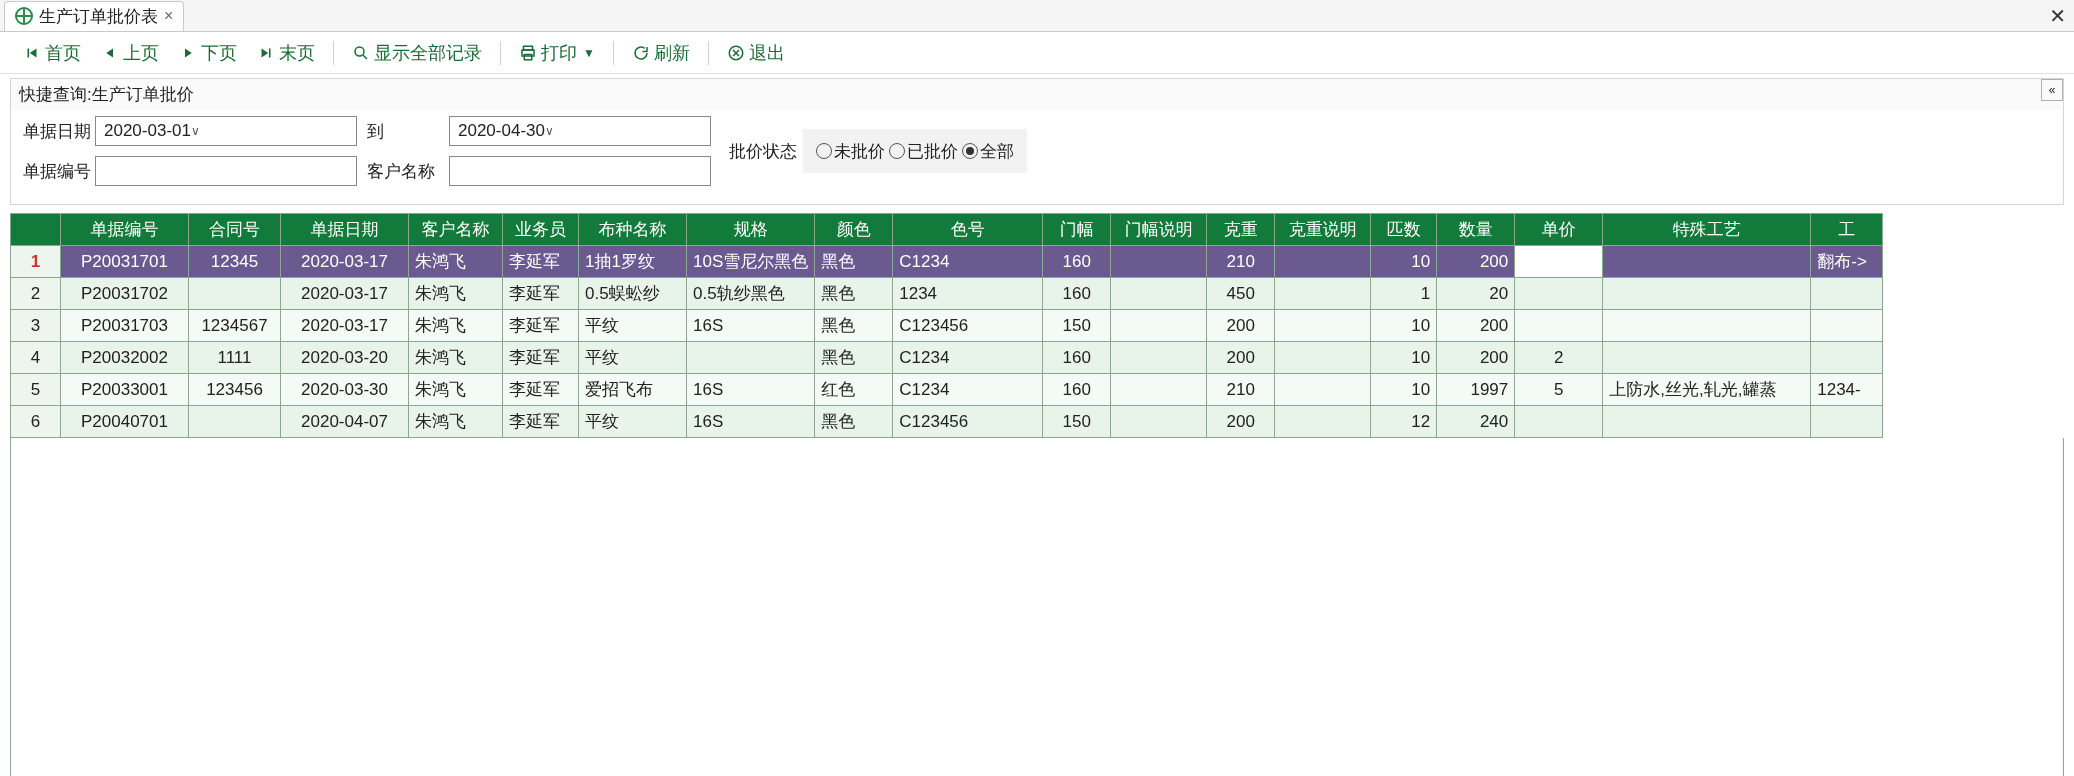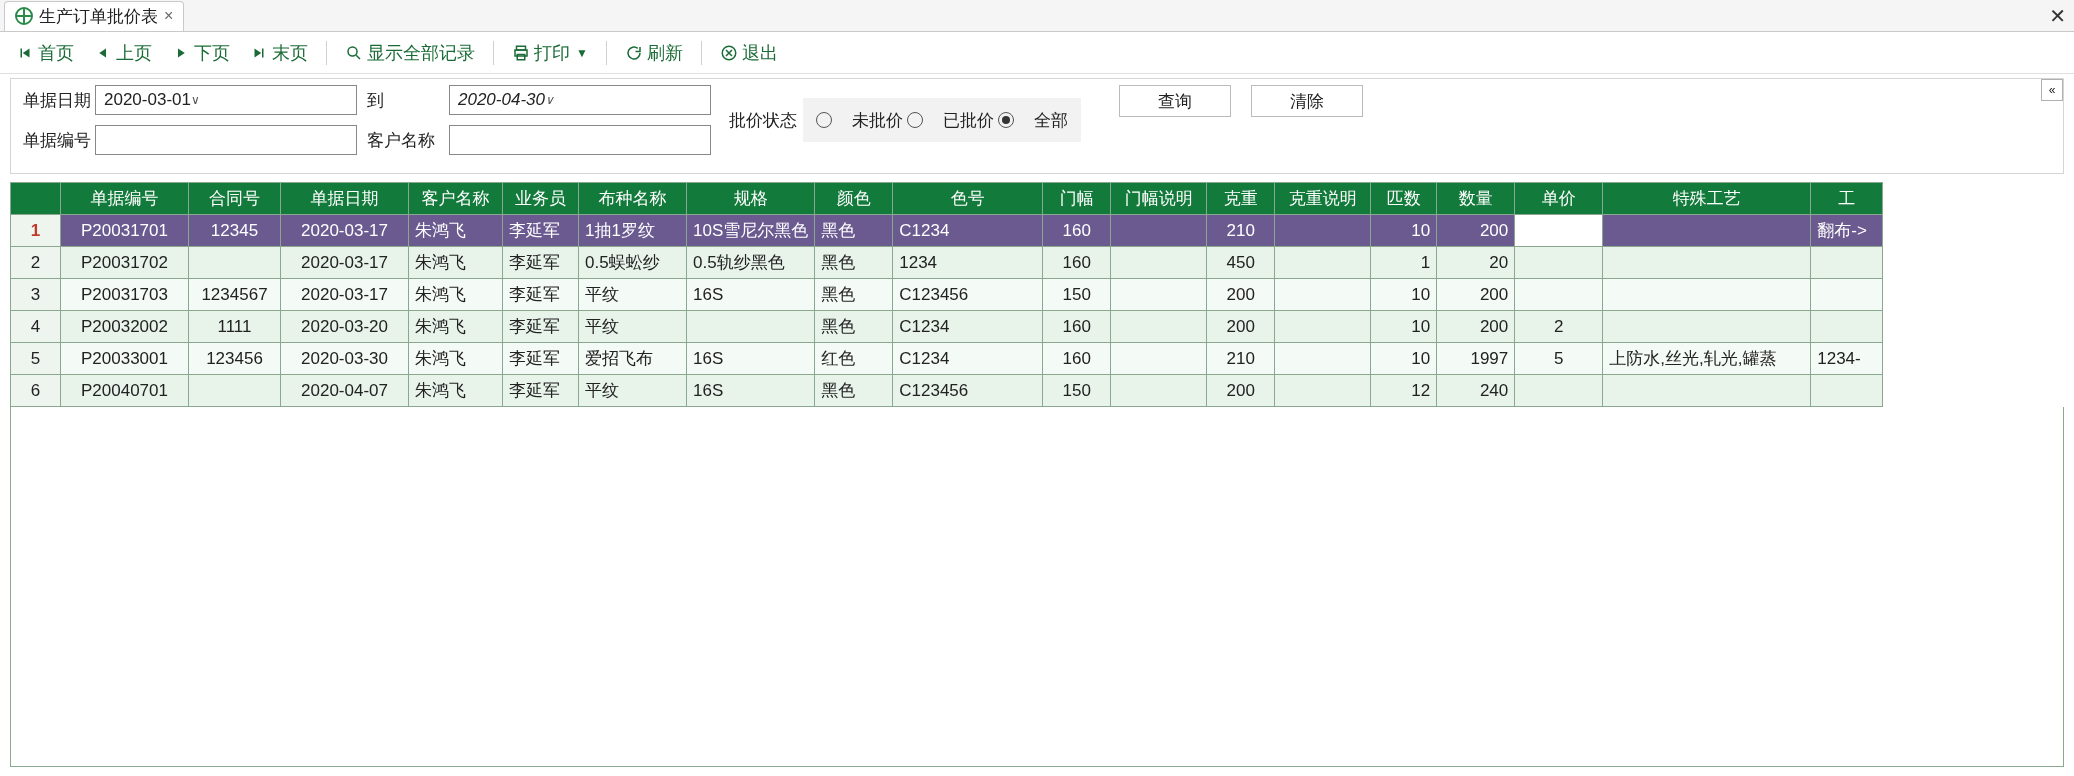--- a/index.html
+++ b/index.html
@@ -48,21 +48,21 @@
   .tab .globe-icon::before { width: 2px; height: 100%; left: 50%; transform: translateX(-50%);}
   .tab .globe-icon::after { height: 2px; width: 100%; top: 50%; transform: translateY(-50%);}
   .tab-close { color: #666; font-size: 16px; cursor: pointer; }
   .window-close {
     position: absolute; right: 8px; top: 4px; color: #333; font-size: 20px; cursor: pointer;
   }
   .toolbar {
     display: flex;
     align-items: center;
     height: 42px;
-    padding: 0 8px;
+    padding: 0 15px;
     gap: 4px;
     border-bottom: 1px solid #e0e0e0;
     color: #1a6b36;
     font-size: 18px;
   }
   .toolbar .btn {
     display: flex; align-items: center; gap: 4px;
     padding: 4px 8px; cursor: pointer;
     color: #1a6b36;
   }
@@ -104,21 +104,21 @@
   .date-input { position: relative; display:flex; justify-content:flex-start; align-items:center;}
   .date-caret { font-size:12px; color:#555; }
   .small-label { padding: 0 10px;}
   .radio-group {
     border: 1px solid transparent;
     background: #f2f2f2;
     padding: 10px 12px;
     display:flex; gap:4px; align-items:center;
     height: 44px;
   }
-  .radio-item { display:flex; align-items:center; gap:20px;}
+  .radio-item { display:flex; align-items:center; gap:2px;}
   .radio-circle {
     width:16px; height:16px; border:1.5px solid #555; border-radius:50%;
     display:inline-flex; align-items:center; justify-content:center;
   }
   .radio-dot { width:8px; height:8px; border-radius:50%; background:#333;}
   .action-btn {
     border: 1px solid #bbb;
     background: #fff;
     height: 32px;
     width: 112px;
@@ -236,41 +236,42 @@
   <div class="btn">
     <svg viewBox="0 0 24 24" fill="none" stroke="#1a6b36" stroke-width="2">
         <circle cx="12" cy="12" r="9"></circle>
         <path d="M8 8l8 8M16 8l-8 8"></path>
       </svg>
     <span>退出</span>
   </div>
 </div>
 
 <div class="search-section">
+  <div class="search-title">快捷查询:生产订单批价</div>
   <div class="collapse-btn">
     <span>«</span>
   </div>
   <div style="display:flex; align-items:flex-start; gap:8px; padding:6px 12px;">
     <div>
       <div class="search-group" style="margin-bottom:10px;">
         <span class="field-label">单据日期</span>
         <div class="date-input">
           <span>2020-03-01</span>
           <span class="date-caret">∨</span>
         </div>
         <span class="small-label">到</span>
       </div>
       <div class="search-group">
         <span class="field-label">单据编号</span>
         <input class="text-input" value="" style="">
         <span class="field-label-wide" style="width:auto; padding:0 6px 0 10px;">客户名称</span>
       </div>
     </div>
     <div>
-      <div class="search-group" style="margin-bottom:10px;font-style:italic;">
+      <div class="search-group" style="margin-bottom:10px;">
         <div class="date-input">
           <span>2020-04-30</span>
           <span class="date-caret">∨</span>
         </div>
       </div>
       <div class="search-group">
         <input class="text-input" value="" style="">
       </div>
     </div>
     <div style="display:flex; align-items:center; align-self:center; gap:6px; margin-left:10px;">
@@ -285,28 +286,20 @@
           <span>已批价</span>
         </span>
         <span class="radio-item">
           <span class="radio-circle">
               <span class="radio-dot"></span>
             </span>
           <span>全部</span>
         </span>
       </div>
     </div>
-    <div style="display:flex; gap:20px; align-self:flex-start; margin-left:30px;">
-      <div class="action-btn">
-          <span>查询</span>
-        </div>
-      <div class="action-btn">
-          <span>清除</span>
-        </div>
-    </div>
   </div>
 </div>
 
 <div class="grid-wrap">
   <table id="grid">
       <thead>
         <tr>
           <th style="width: 50px;"></th>
           <th style="width: 128px;">单据编号</th>
           <th style="width: 92px;">合同号</th>

